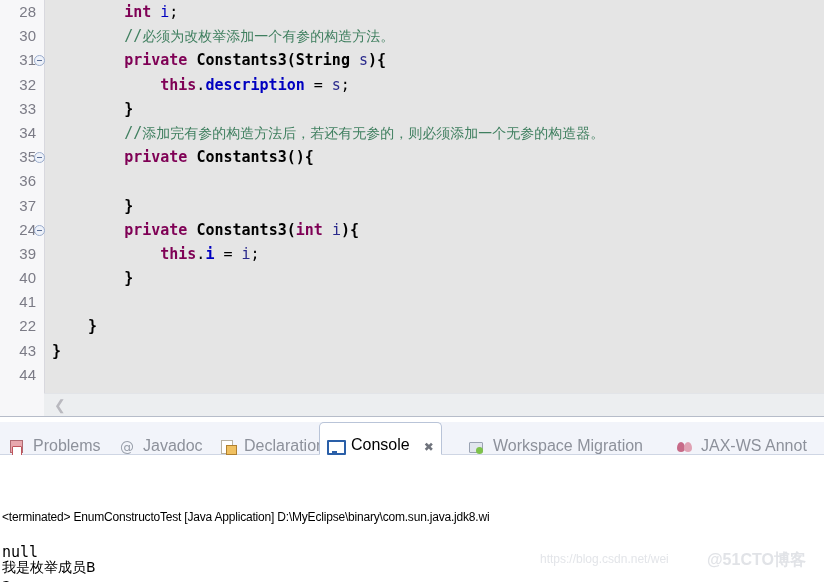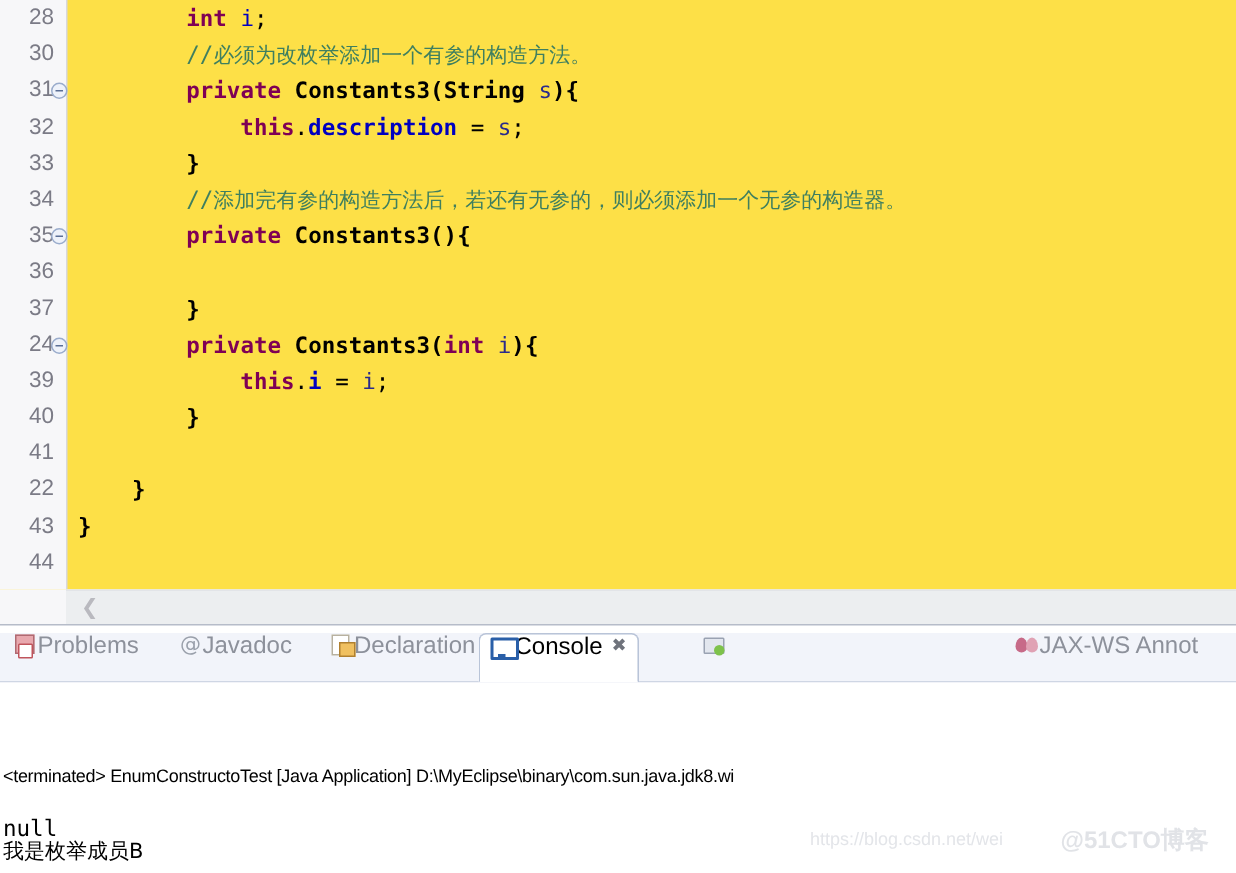--- a/index.html
+++ b/index.html
@@ -17,21 +17,21 @@
     height: 582px;
     background: #ffffff;
   }
 
   
   .editor {
     position: absolute;
     left: 0; top: 0;
     width: 824px;
     height: 393px;
-    background: #fde047;
+    background: #e5e5e5;
     overflow: hidden;
     text-decoration: underline;
   }
   .gutter-bg {
     position: absolute;
     left: 0; top: 0;
     width: 44px; height: 393px;
     background: #f7f7f9;
   }
   .gutter-rule {
@@ -146,22 +146,22 @@
     width: 824px;
     height: 33px;
     background: #f2f4fa;
     border-bottom: 1px solid #cfd6e4;
   }
   .tab {
     position: absolute;
     top: 0;
     height: 33px;
     display: flex;
-    align-items: flex-start;
-    gap: 0;
+    align-items: flex-end;
+    gap: 8px;
     padding: 0 7px;
     font-family: "Liberation Sans", sans-serif;
     font-size: 16px;
     color: #8d919b;
     white-space: nowrap;
     cursor: default;
   }
   .tab.active {
     color: #000000;
     background: linear-gradient(#ffffff, #ffffff);
@@ -359,20 +359,21 @@
           <span class="ic ic-declaration"></span>
           <span>Declaration</span>
         </div>
         <div class="tab active" style="left: 319px;">
           <span class="ic ic-console"></span>
           <span>Console</span>
           <span class="close">✖</span>
         </div>
         <div class="tab" style="left: 462px;">
           <span class="ic ic-workspace"></span>
+          <span>Workspace Migration</span>
         </div>
         <div class="tab" style="left: 670px;">
           <span class="ic ic-jaxws"></span>
           <span>JAX-WS Annot</span>
         </div>
       </div>
     <div class="console-body">
       <div class="cons-line cons-head">&lt;terminated&gt; EnumConstructoTest [Java Application] D:\MyEclipse\binary\com.sun.java.jdk8.wi</div>
       <div id="console-out">
           <div class="cons-line cons-out" style="top: 80px; margin-top: 8px;">null</div>

